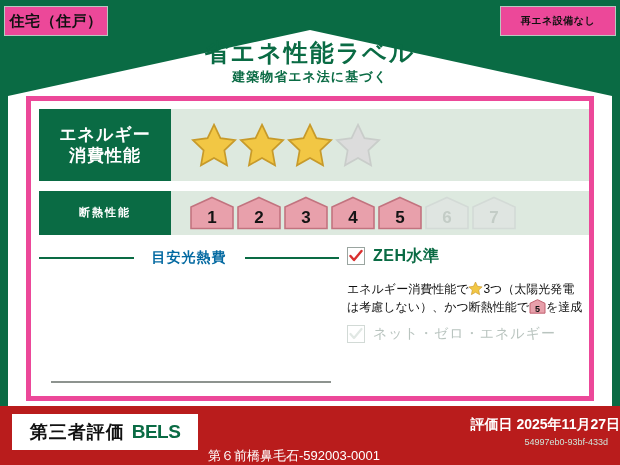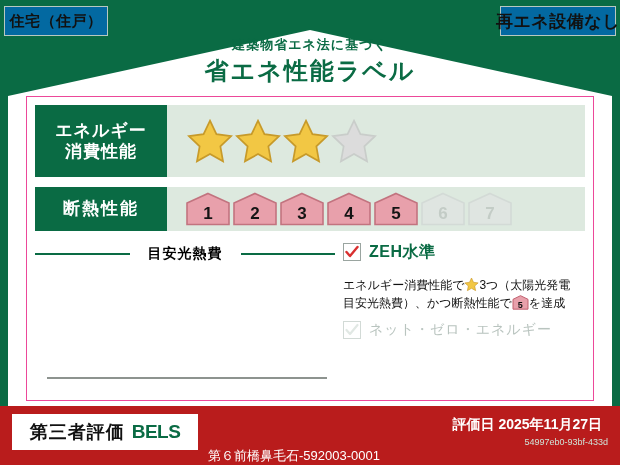--- a/index.html
+++ b/index.html
@@ -15,70 +15,70 @@
     width: 620px; height: 465px;
     background: #0a6b44;
   }
 
   
   .roof-svg { position: absolute; left: 0; top: 0; width: 620px; height: 465px; }
 
   
   .badge {
     position: absolute;
-    background: #0369a1;
+    background: #ec4899;
     border: 1px solid #b8c8c0;
     color: #111111;
     font-weight: bold;
     display: flex; align-items: center; justify-content: center;
     letter-spacing: 0.5px;
     white-space: nowrap;
   }
   #badge-building-type {
     left: 4px; top: 6px; width: 104px; height: 30px; font-size: 15px;
   }
   #badge-renewable {
-    right: 4px; top: 6px; width: 116px; height: 30px; font-size: 17px;
+    right: 4px; top: 6px; width: 116px; height: 30px; font-size: 10px;
   }
 
   
   #title-block {
     position: absolute; left: 0; top: 36px; width: 620px;
     text-align: center; color: #0a6b44;
   }
   #title-sub { font-size: 13px; font-weight: bold; letter-spacing: 1px; line-height: 18px; }
   #title-main { font-size: 24px; font-weight: bold; letter-spacing: 2px; line-height: 30px; margin-top: 2px; }
 
   
   #panel {
     position: absolute; left: 26px; top: 96px;
     width: 568px; height: 305px;
     background: #ffffff;
-    border: 1px solid #ec4899;
+    border: 5px solid #ec4899;
   }
 
   
   .perf-row { position: absolute; left: 8px; display: flex; }
   .perf-label {
     background: #0a6b44; color: #ffffff;
     font-weight: bold; display: flex; flex-direction: column;
     align-items: center; justify-content: center; text-align: center;
     line-height: 1.25;
   }
   .perf-value {
     background: #dde9df;
     display: flex; align-items: center;
   }
 
   #row-energy { top: 8px; }
   #row-energy .perf-label { width: 132px; height: 72px; font-size: 17px; letter-spacing: 1px; }
   #row-energy .perf-value { width: 418px; height: 72px; padding-left: 20px; gap: 2px; }
 
   #row-insulation { top: 90px; }
-  #row-insulation .perf-label { width: 132px; height: 44px; font-size: 17px; letter-spacing: 2px; }
+  #row-insulation .perf-label { width: 132px; height: 44px; font-size: 11px; letter-spacing: 2px; }
   #row-insulation .perf-value { width: 418px; height: 44px; padding-left: 18px; gap: 1px; }
 
   
   .star { width: 46px; height: 46px; display: block; }
 
   
   .house-chip {
     position: relative; width: 46px; height: 34px;
     display: flex; align-items: flex-end; justify-content: center;
   }
@@ -91,21 +91,21 @@
   .house-chip.on .num { color: #141414; }
   .house-chip.off .num { color: #c3ccc6; }
 
   
   #lower { position: absolute; left: 0; top: 140px; width: 568px; height: 165px; }
 
   
   #cost-block { position: absolute; left: 8px; top: 8px; width: 300px; }
   #cost-heading {
     display: flex; align-items: center; gap: 18px;
-    color: #000000; font-size: 14px; font-weight: bold; letter-spacing: 1px;
+    color: #0369a1; font-size: 14px; font-weight: bold; letter-spacing: 1px;
     white-space: nowrap;
   }
   #cost-heading .rule { flex: 1; height: 2px; background: #0a6b44; }
   #cost-value {
     margin-top: 30px; text-align: center;
     font-size: 21px; color: #111111; letter-spacing: 2px;
   }
   #cost-underline {
     position: absolute; left: 20px; top: 140px; width: 280px;
     height: 2px; background: #8d938f;
@@ -147,43 +147,43 @@
     width: 186px; height: 36px; background: #ffffff;
     display: flex; align-items: center; justify-content: center; gap: 7px;
   }
   #bels-jp { font-size: 18px; font-weight: bold; color: #111111; letter-spacing: 1px; }
   #bels-en { font-size: 19px; font-weight: bold; color: #0a6b44; letter-spacing: -0.5px; }
   #cert-number {
     position: absolute; left: 208px; top: 17px;
     color: #ffffff; font-size: 13px; letter-spacing: 0px; white-space: nowrap; margin-top: 24px;
   }
   #eval-date {
-    position: absolute; right: 18px; top: 10px;
+    position: absolute; right: 0; top: 10px;
     color: #ffffff; font-size: 14px; font-weight: bold; text-align: left; white-space: nowrap;
   }
   #doc-id {
     position: absolute; right: 12px; top: 31px;
     color: #cfe3d8; font-size: 9px; text-align: right; white-space: nowrap;
   }
 </style>
 </head>
 <body>
 
 <div id="label-root">
 
   <svg class="roof-svg" viewBox="0 0 620 465" preserveAspectRatio="none" aria-hidden="true">
     <polygon points="310,30 612,96 612,410 8,410 8,96" fill="#ffffff"></polygon>
   </svg>
 
   <div class="badge" id="badge-building-type">住宅（住戸）</div>
   <div class="badge" id="badge-renewable">再エネ設備なし</div>
 
   <div id="title-block">
+    <div id="title-main">省エネ性能ラベル</div>
     <div id="title-sub">建築物省エネ法に基づく</div>
-    <div id="title-main">省エネ性能ラベル</div>
   </div>
 
   <div id="panel">
 
     <div class="perf-row" id="row-energy">
       <div class="perf-label">
         <span>エネルギー</span>
         <span>消費性能</span>
       </div>
       <div class="perf-value" id="stars-container">
@@ -281,21 +281,21 @@
           </span>
           <span id="zeh-title">ZEH水準</span>
         </div>
 
         <div id="zeh-desc">
           <span>エネルギー消費性能で</span><span class="mini-star">
             <svg viewBox="0 0 24 24" width="15" height="15" aria-hidden="true">
               <polygon points="12,1.6 15.2,8.5 22.6,9.4 17.1,14.4 18.6,21.8 12,18.1 5.4,21.8 6.9,14.4 1.4,9.4 8.8,8.5" fill="#f2c744" stroke="#c9962c" stroke-width="1"></polygon>
             </svg>
           </span><span>3つ（太陽光発電</span><br>
-          <span>目安光熱費）、かつ断熱性能で</span><span class="mini-house">
+          <span>は考慮しない）、かつ断熱性能で</span><span class="mini-house">
             <svg viewBox="0 0 20 18" width="17" height="15" aria-hidden="true">
               <polygon points="10,0.8 19,5.2 19,17 1,17 1,5.2" fill="#e8a0ab" stroke="#c0606f" stroke-width="1.2"></polygon>
             </svg>
             <span class="mn">5</span>
           </span><span>を達成</span>
         </div>
 
         <div class="chk-row" id="nze-row">
           <span class="chk off">
             <svg width="14" height="14" viewBox="0 0 14 14">

